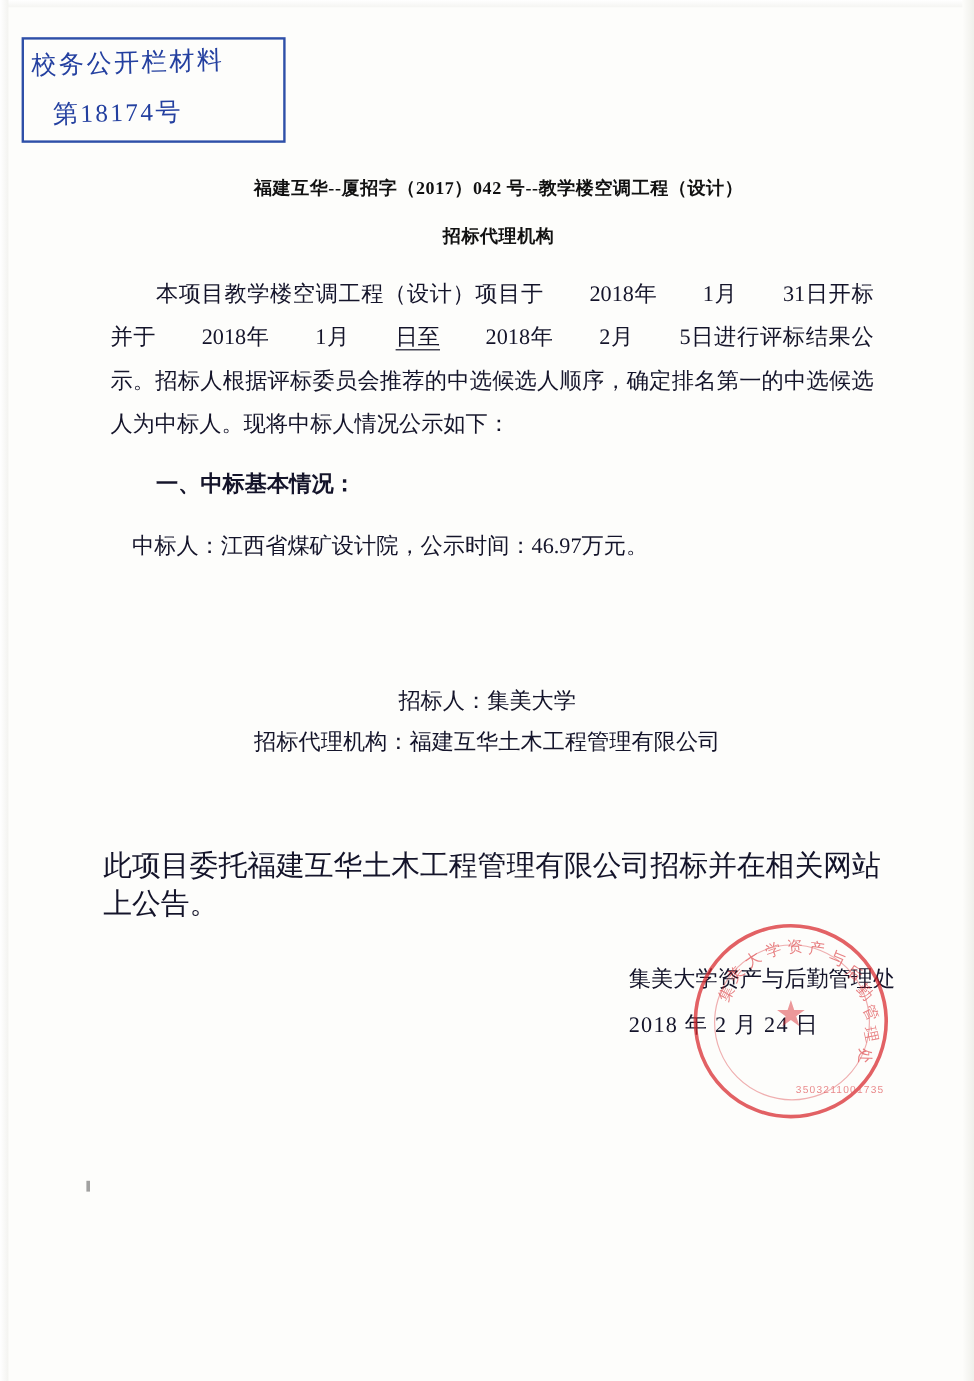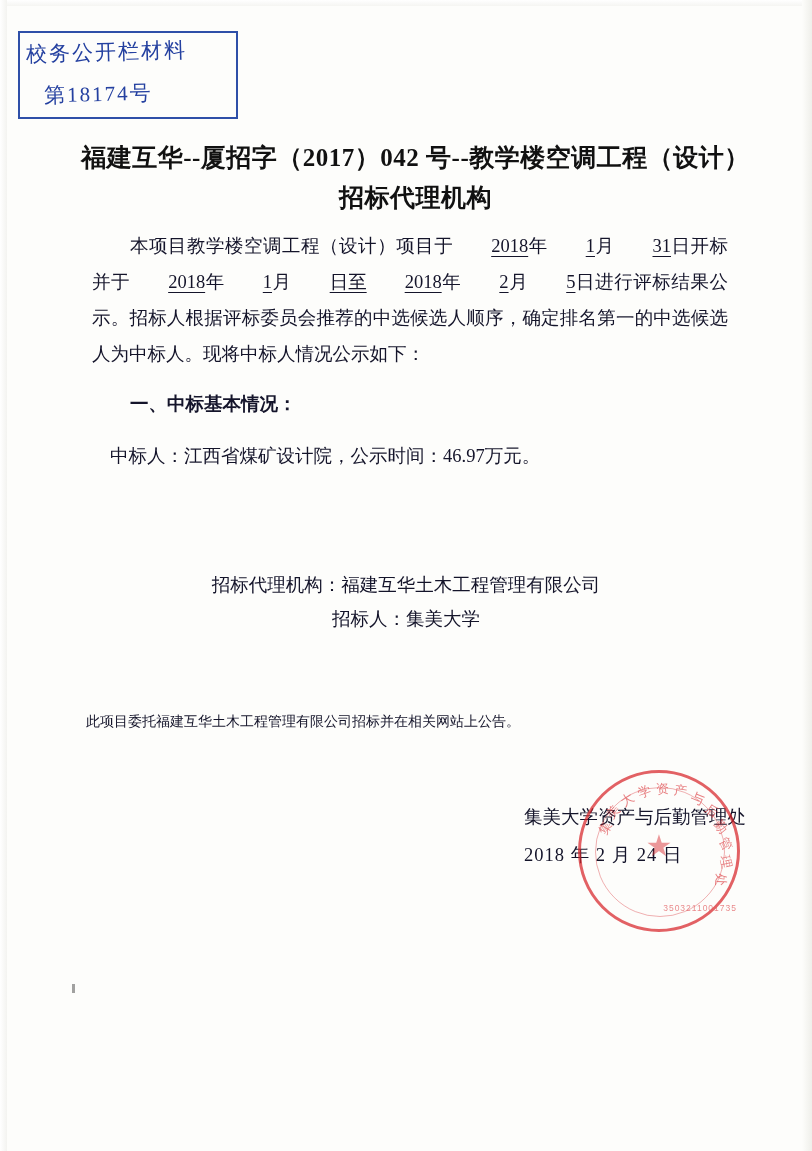--- a/index.html
+++ b/index.html
@@ -74,21 +74,21 @@
 
   
   .title-wrap {
     position: absolute;
     left: 0;
     top: 138px;
     width: 812px;
     text-align: center;
   }
   .title-line {
-    font-size: 25px;
+    font-size: 15px;
     font-weight: bold;
     font-family: "Liberation Serif", serif;
     letter-spacing: 0.5px;
     line-height: 40px;
     color: #111;
     padding-left: 19px;
   }
 
   
   .body-wrap {
@@ -105,21 +105,20 @@
     text-align: justify;
     text-justify: inter-ideograph;
   }
   .indent2 {
     text-indent: 38px;
   }
   .sp {
     display: inline-block;
     min-width: 26px;
     text-align: center;
-    text-decoration: underline;
     text-underline-offset: 4px;
   }
   .sp-wide {
     display: inline-block;
     min-width: 44px;
     text-align: center;
     text-decoration: underline;
     text-underline-offset: 4px;
   }
 
@@ -150,21 +149,21 @@
     line-height: 34px;
   }
   .sig-line { color: #14142a; }
 
   
   .entrust {
     position: absolute;
     left: 86px;
     top: 706px;
     width: 650px;
-    font-size: 14px;
+    font-size: 24px;
     line-height: 32px;
     color: #14142a;
   }
 
   
   .issuer {
     position: absolute;
     right: 66px;
     top: 798px;
     font-size: 18.5px;
@@ -266,22 +265,22 @@
 
     <p class="para section-head">一、中标基本情况：</p>
 
     <p class="para winner-line">
       <span>中标人：</span><span>江西省煤矿设计院</span><span>，公示时间：</span><span>46.97</span><span>万元。</span>
     </p>
 
   </div>
 
   <div class="sig-wrap">
+    <div class="sig-line">招标人：集美大学</div>
     <div class="sig-line">招标代理机构：福建互华土木工程管理有限公司</div>
-    <div class="sig-line">招标人：集美大学</div>
   </div>
 
   <div class="entrust">此项目委托福建互华土木工程管理有限公司招标并在相关网站上公告。</div>
 
   <div class="issuer">
     <div>集美大学资产与后勤管理处</div>
     <div class="issuer-date">2018 年 2 月 24 日</div>
   </div>
 
   <div class="seal">

